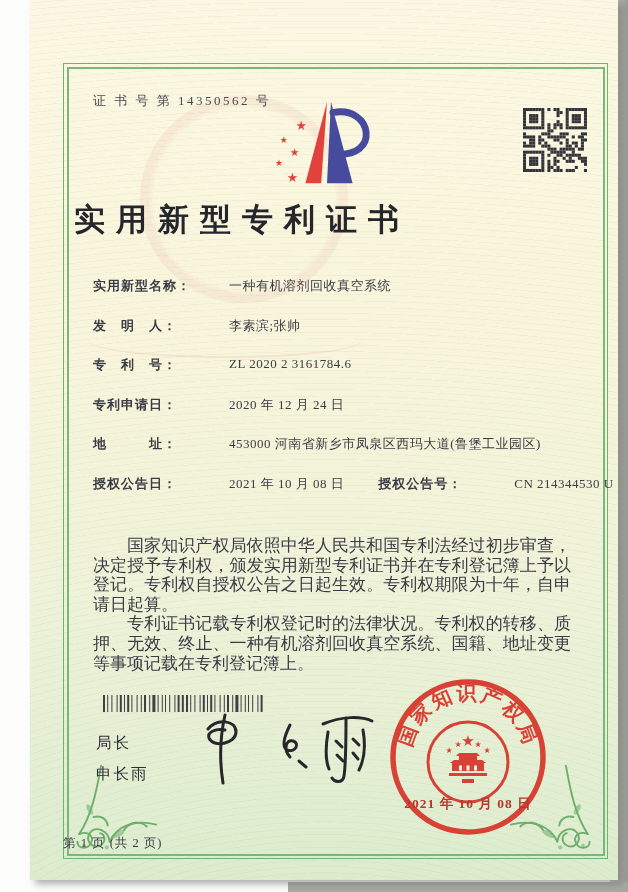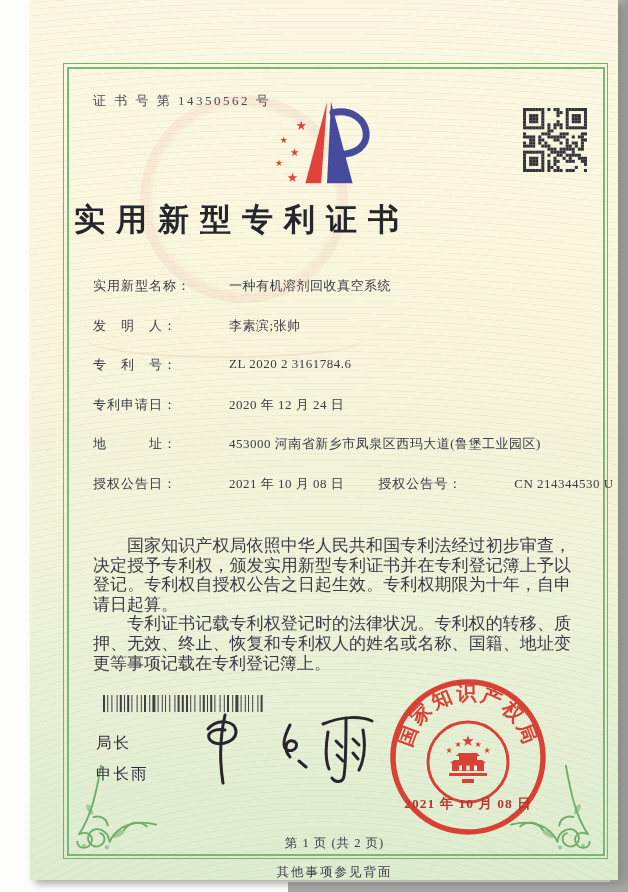--- a/index.html
+++ b/index.html
@@ -22,34 +22,34 @@
     border:9px solid rgba(226,126,114,.09);box-shadow:inset 0 0 0 3px rgba(226,126,114,.05);}
   .ghost-arc{position:absolute;left:58px;top:322px;width:275px;height:34px;border-radius:50%;
     border-bottom:2px solid rgba(214,128,116,.14);}
   .cert-no{position:absolute;left:63px;top:92px;font-size:13px;letter-spacing:2.5px;color:#4a4a54;}
   .logo{position:absolute;left:240px;top:96px;}
   .qr{position:absolute;left:493px;top:108px;}
   .title{position:absolute;left:33px;top:199px;width:543px;text-align:left;
     font-size:31px;font-weight:bold;color:#25252c;letter-spacing:11px;text-indent:11px;}
   .fields{position:absolute;left:63px;top:277px;width:490px;color:#3b3b45;font-size:13px;}
   .row{height:25px;margin-bottom:14.6px;white-space:nowrap;}
-  .lbl{display:inline-block;width:136px;letter-spacing:1px;vertical-align:top;}
+  .lbl{display:inline-block;width:136px;letter-spacing:1px;vertical-align:top;font-weight:bold;}
   .val{letter-spacing:.5px;}
   .pair2{margin-left:34px;}
   .paras{position:absolute;left:63px;top:536px;width:478px;color:#3b3b45;font-size:17px;
     line-height:19.6px;text-align:justify;}
   .paras p{margin:0;text-indent:2em;}
   .barcode{position:absolute;left:73px;top:695px;}
   .director{position:absolute;left:66px;top:733px;font-size:15.5px;color:#2d2d36;letter-spacing:2px;}
   .director div{height:31px;}
   .signature{position:absolute;left:165px;top:703px;}
   .seal{position:absolute;left:353px;top:672px;opacity:.95;}
   .seal-date{position:absolute;left:353px;top:795px;width:170px;text-align:center;
     font-size:13.5px;color:#b5382d;letter-spacing:1px;font-weight:bold;}
-  .page-info{position:absolute;left:33px;top:835px;width:543px;text-align:center;
+  .page-info{position:absolute;left:33px;top:835px;width:543px;text-align:left;
     font-size:12.5px;color:#3b3b45;letter-spacing:1px;}
   .back-note{position:absolute;left:33px;top:864px;width:543px;text-align:center;
     font-size:12.5px;color:#3b3b45;letter-spacing:2px;}
 </style>
 </head>
 <body>
 
 <div class="scene">
   <div class="scan-right"></div>
   <div class="scan-bottom"></div>
@@ -352,21 +352,21 @@
       <div class="row">
         <span class="lbl">地　　　址：</span><span class="val">453000 河南省新乡市凤泉区西玛大道(鲁堡工业园区)</span>
       </div>
       <div class="row">
         <span class="lbl">授权公告日：</span><span class="val">2021 年 10 月 08 日</span><span class="lbl pair2">授权公告号：</span><span class="val">CN 214344530 U</span>
       </div>
     </div>
 
     <div class="paras">
       <p>国家知识产权局依照中华人民共和国专利法经过初步审查，决定授予专利权，颁发实用新型专利证书并在专利登记簿上予以登记。专利权自授权公告之日起生效。专利权期限为十年，自申请日起算。</p>
-      <p>专利证书记载专利权登记时的法律状况。专利权的转移、质押、无效、终止、恢复和专利权人的姓名或名称、国籍、地址变更等事项记载在专利登记簿上。</p>
+      <p>专利证书记载专利权登记时的法律状况。专利权的转移、质押、无效、终止、一种有机溶剂回收真空系统、国籍、地址变更等事项记载在专利登记簿上。</p>
     </div>
 
     <svg class="barcode" id="barcode" width="162" height="18" viewBox="0 0 162 18">
         <rect x="0" y="0" width="2" height="17" fill="#3f4043"></rect>
         <rect x="4.2" y="0" width="1" height="17" fill="#3f4043"></rect>
         <rect x="8.4" y="0" width="1" height="17" fill="#3f4043"></rect>
         <rect x="13.6" y="0" width="1" height="17" fill="#3f4043"></rect>
         <rect x="16.8" y="0" width="2" height="17" fill="#3f4043"></rect>
         <rect x="21.000000000000004" y="0" width="1" height="17" fill="#3f4043"></rect>
         <rect x="24.200000000000006" y="0" width="2" height="17" fill="#3f4043"></rect>
@@ -454,15 +454,14 @@
         <g fill="#fdf3ef">
           <rect x="-9" y="3.5" width="3" height="5"></rect>
           <rect x="-1.5" y="3.5" width="3" height="5"></rect>
           <rect x="6" y="3.5" width="3" height="5"></rect>
         </g>
       </g>
     </svg>
     <div class="seal-date">2021 年 10 月 08 日</div>
 
     <div class="page-info">第 1 页 (共 2 页)</div>
-    <div class="back-note">其他事项参见背面</div>
   </div>
 </div>
 
 </body></html>

